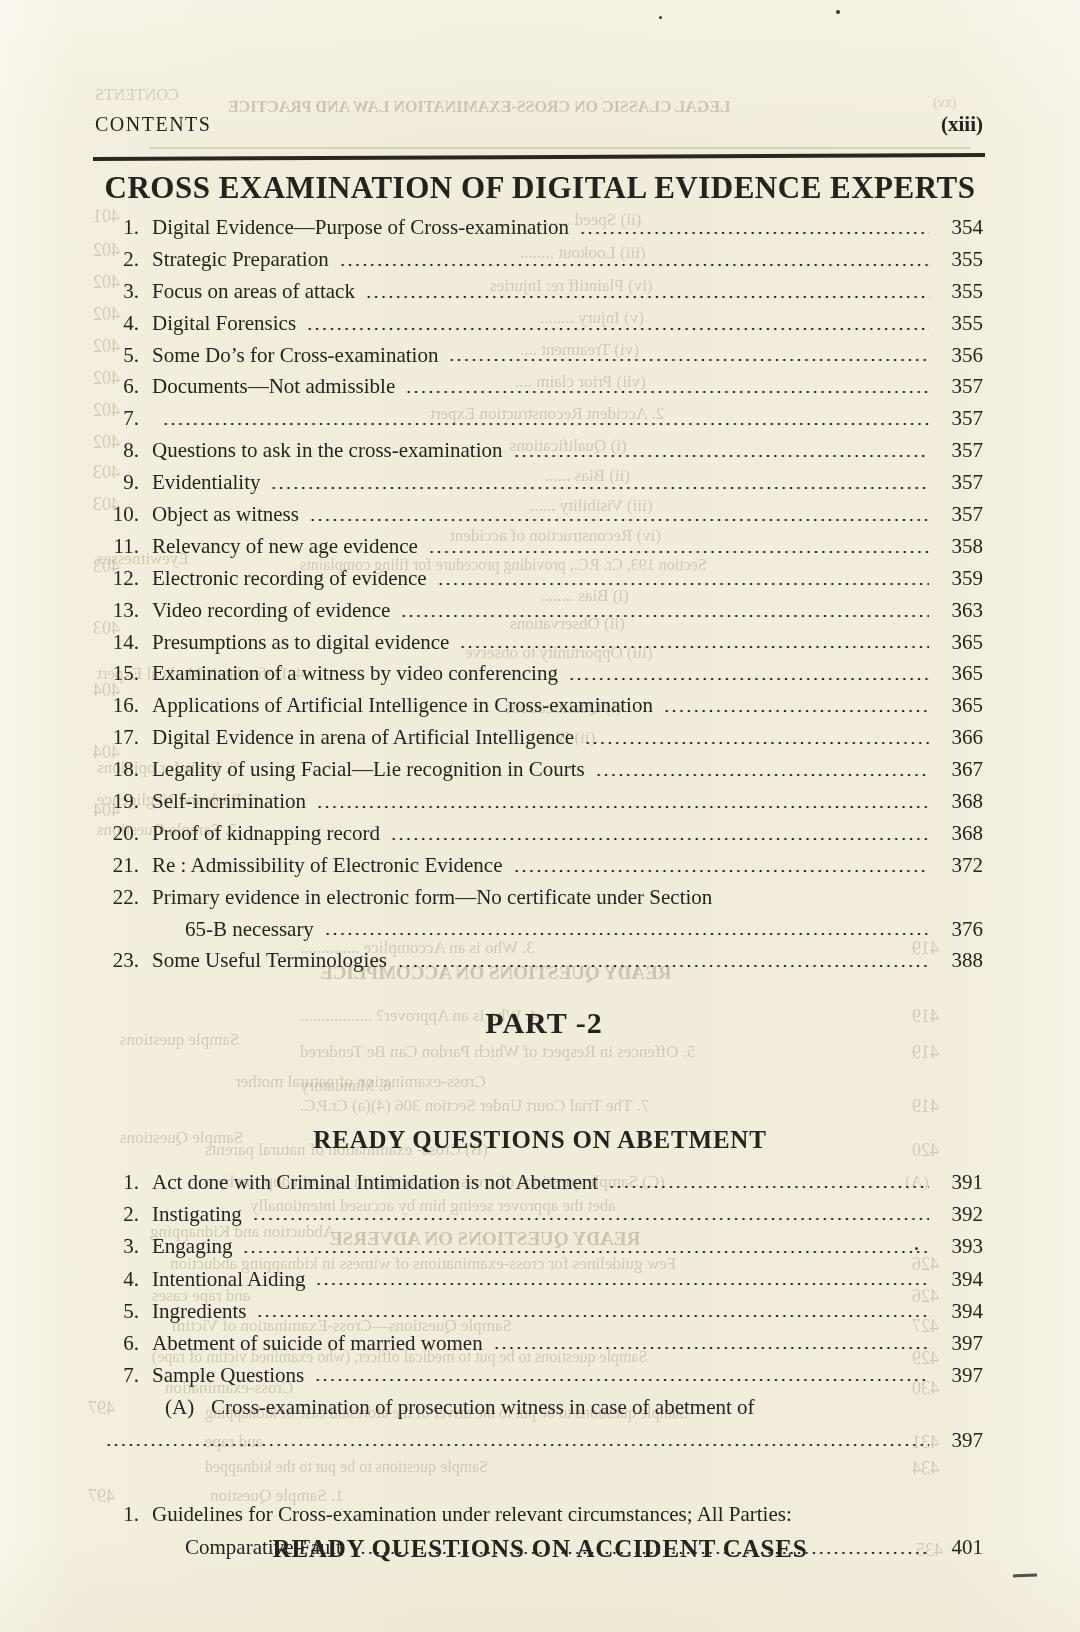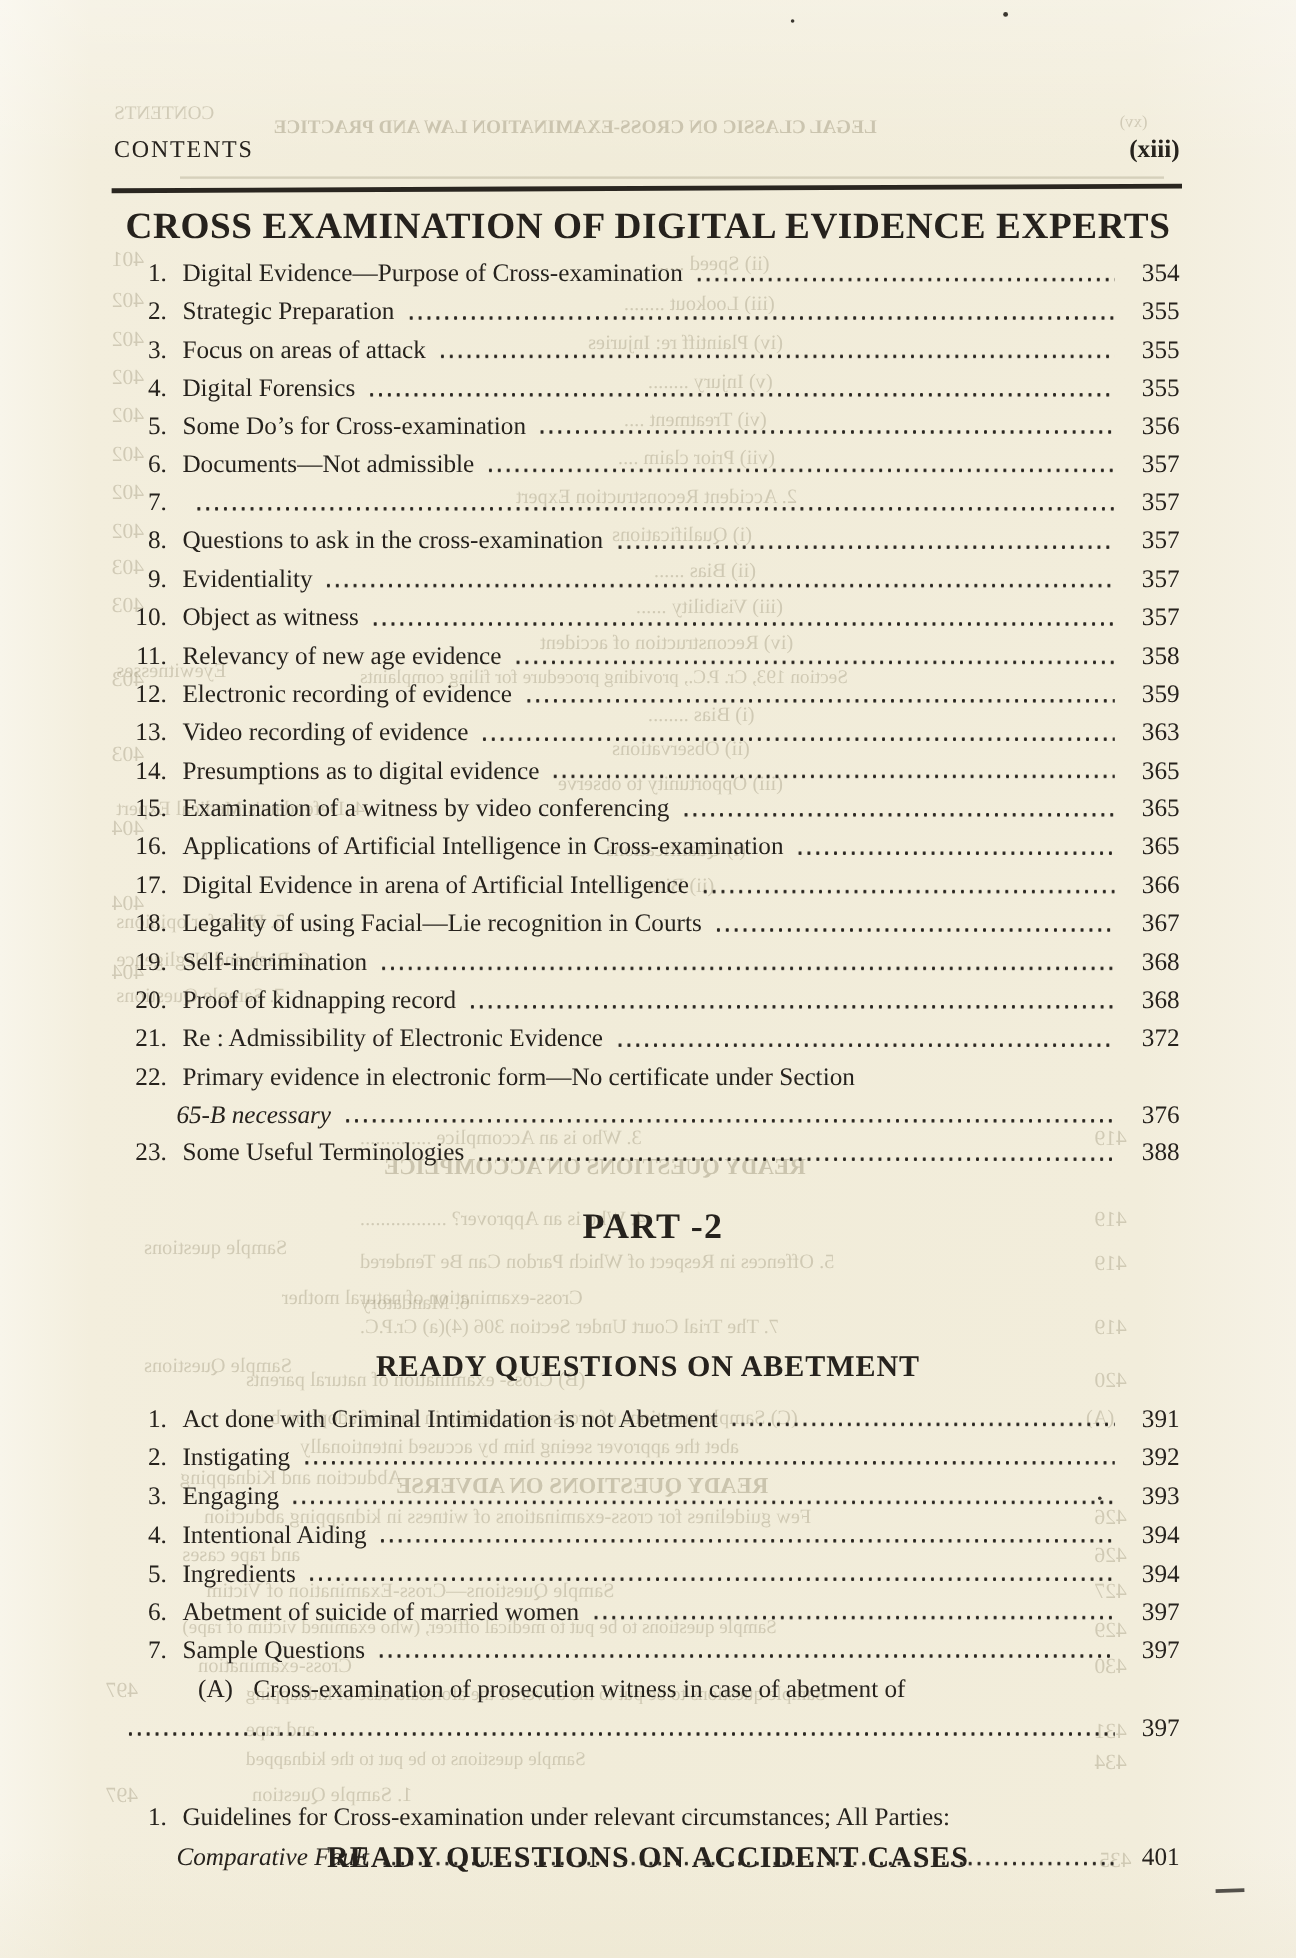--- a/index.html
+++ b/index.html
@@ -20,21 +20,21 @@
   .ghost-rule{position:absolute;left:150px;right:110px;top:147px;height:2px;background:#8d8568;opacity:.28;}
   .sec-title{position:absolute;left:95px;width:890px;top:170px;text-align:center;font-size:31px;font-weight:700;letter-spacing:.5px;white-space:nowrap;}
   .toc{position:absolute;left:95px;width:888px;}
   #list1{top:212px;--rh:31.9px;}
   #list2{top:1166px;--rh:32.2px;}
   #list3{top:1498px;--rh:33px;}
   .toc-row{display:flex;height:var(--rh);line-height:var(--rh);font-size:21px;}
   .num{flex:none;width:44px;text-align:right;margin-right:13px;}
   .lbl{flex:none;margin-left:70px;width:46px;}
   .txt{flex:none;white-space:nowrap;}
-  .cont{margin-left:52px;font-style:italic;}
+  .cont{margin-left:90px;}
   .cont-sub{margin-left:115px;}
   .leader{flex:1 1 auto;align-self:flex-end;height:6px;margin:0 8px 8px 10px;
     background-image:radial-gradient(circle,#2b2721 1.35px,rgba(0,0,0,0) 1.5px);
     background-size:7.4px 6px;background-repeat:repeat-x;background-position:0 100%;}
   .pg{flex:none;min-width:46px;text-align:right;}
   .part-label{position:absolute;left:99px;width:890px;top:1006px;text-align:center;font-size:30px;font-weight:700;letter-spacing:1px;}
   .part-title{position:absolute;left:95px;width:890px;top:1048px;text-align:center;font-size:36px;font-weight:700;letter-spacing:1.5px;white-space:nowrap;}
   .sub-heading{position:absolute;left:95px;width:890px;text-align:center;font-size:25px;font-weight:700;letter-spacing:.8px;}
   #h-abet{top:1126px;}
   #h-acc{top:1535px;}

